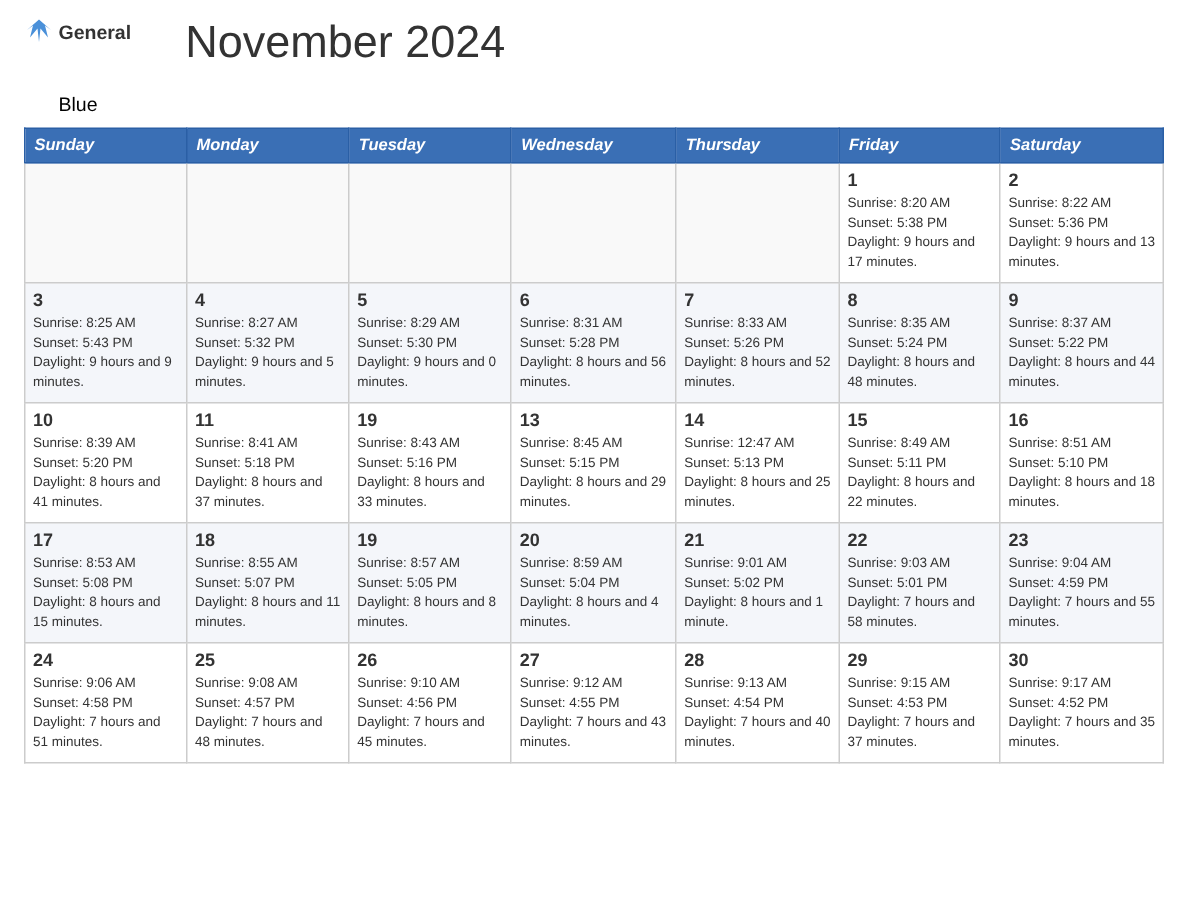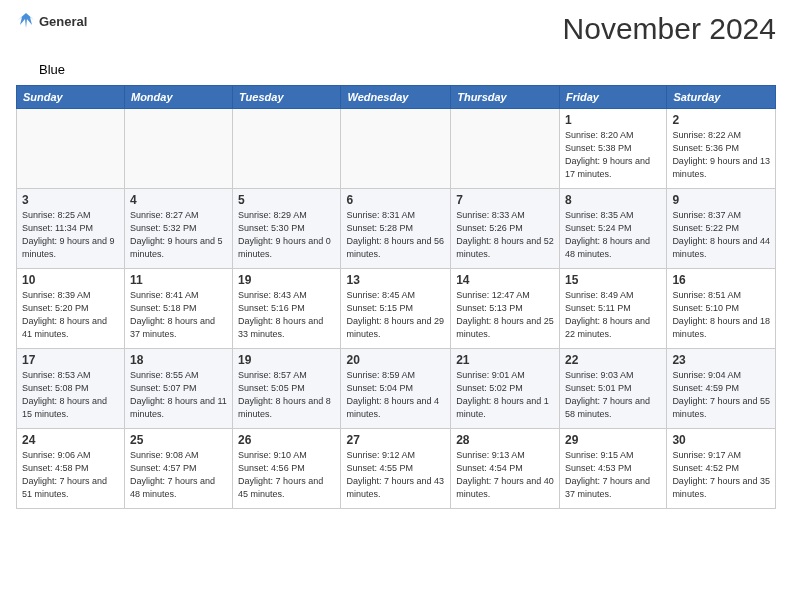--- a/index.html
+++ b/index.html
@@ -10,23 +10,24 @@
       height: 612px;
       overflow: hidden;
     }
     .page {
       width: 792px;
       height: 612px;
       padding: 12px 16px 8px 16px;
     }
     .header {
       display: flex;
-      justify-content: space-between;
+      justify-content: flex-start;
       align-items: flex-start;
       margin-bottom: 8px;
+      gap: 36px;
     }
     .logo {
       display: flex;
       align-items: center;
       gap: 4px;
     }
     .title-block {
       text-align: right;
     }
     .month-title {
@@ -130,21 +131,21 @@
             <span class="day-num">2</span>
             <div class="day-info">Sunrise: 8:22 AM
 Sunset: 5:36 PM
 Daylight: 9 hours and 13 minutes.</div>
           </td>
         </tr>
         <tr>
           <td>
             <span class="day-num">3</span>
             <div class="day-info">Sunrise: 8:25 AM
-Sunset: 11:34 PM
+Sunset: 5:43 PM
 Daylight: 9 hours and 9 minutes.</div>
           </td>
           <td>
             <span class="day-num">4</span>
             <div class="day-info">Sunrise: 8:27 AM
 Sunset: 5:32 PM
 Daylight: 9 hours and 5 minutes.</div>
           </td>
           <td>
             <span class="day-num">5</span>

